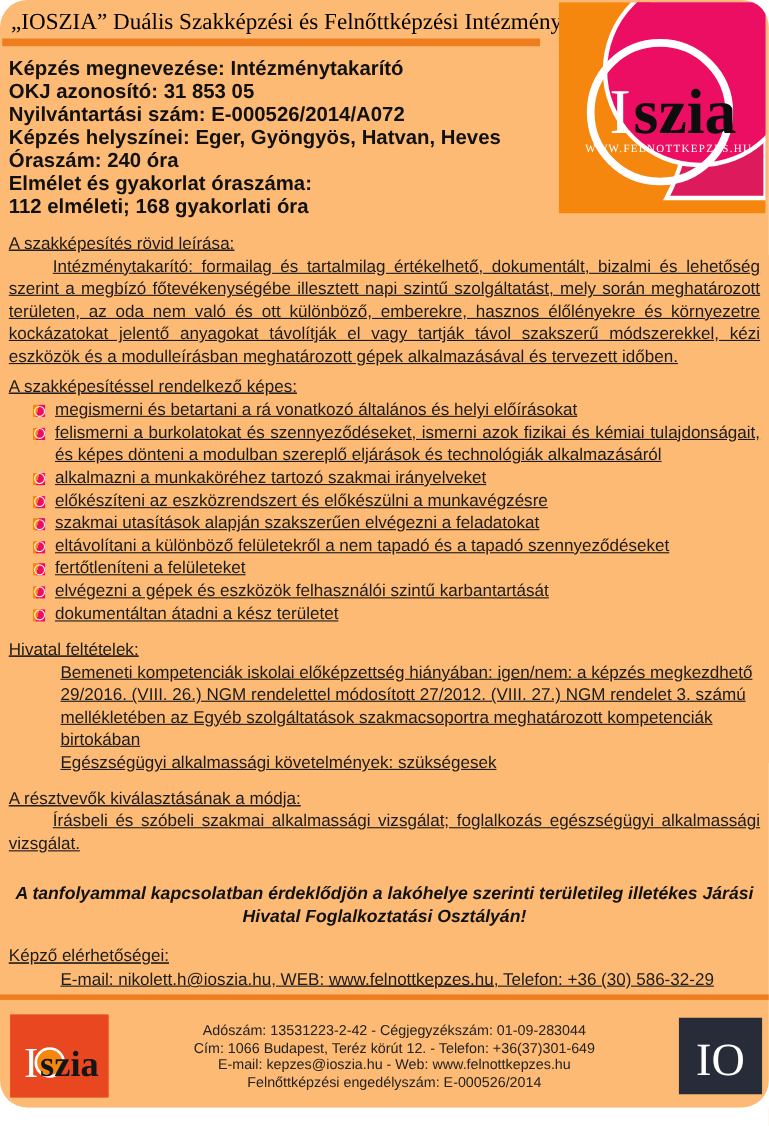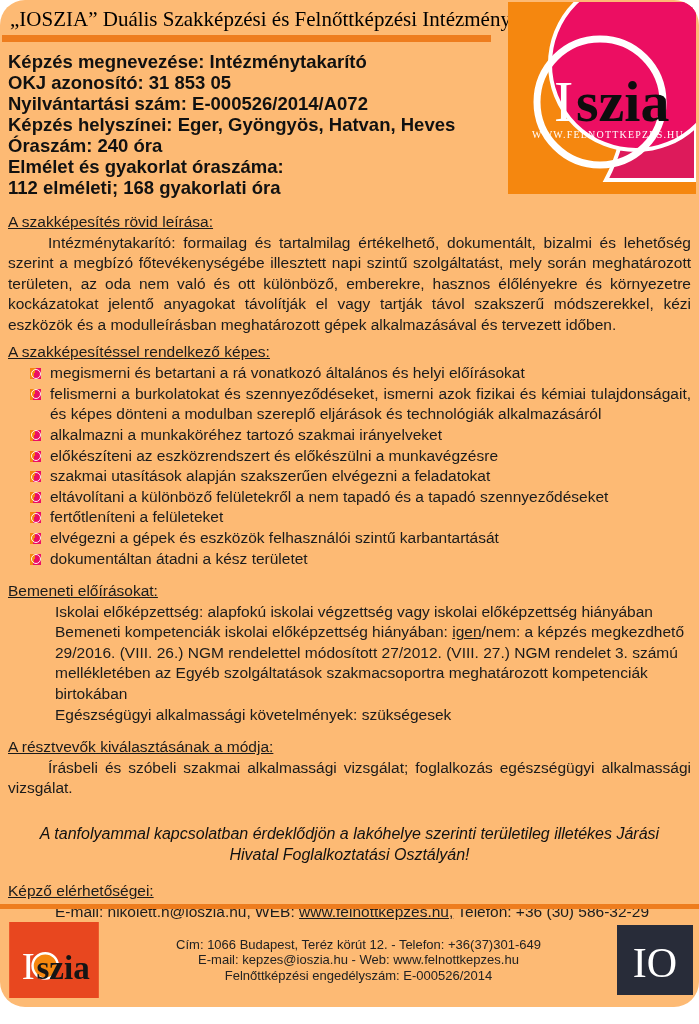--- a/index.html
+++ b/index.html
@@ -12,21 +12,21 @@
     font-family:"Liberation Serif", serif; font-size:21px; line-height:24px;
     padding:7px 0 0 10px; color:#000;
   }
   .header-rule { width:489px; height:7px; background:#EE7D1E; margin:4px 0 0 2px; }
   .logo-box { position:absolute; top:2px; right:3px; width:188px; height:192px; }
 
   
   .course-info { margin:9px 200px 0 8px; font-weight:bold; font-size:18.5px; line-height:21px; color:#111; }
 
   
-  .sec { margin:0 8px; font-size:15.5px; line-height:20.6px; }
+  .sec { margin:0 8px; font-size:15.5px; line-height:20.6px;text-decoration:underline; }
   .sec-heading { text-decoration:underline; }
   .desc-sec { margin-top:14px; }
   .desc-para { text-align:justify; text-indent:40px; }
   .skills-sec { margin-top:6px; }
   .skills-list { list-style:none; margin:1px 0 0 22px; padding:0; }
   .skills-list li { display:flex; gap:9px; align-items:flex-start; }
   .bullet {
     flex:0 0 11px; width:11px; height:11px; margin-top:5px; position:relative;
     background:linear-gradient(105deg,#F5870F 42%, #EC0E62 42%);
   }
@@ -36,21 +36,21 @@
   }
   .li-text { flex:1; text-align:justify; }
   .modules-sec { margin-top:8px; }
   .indent-block { margin-left:47px; }
   .entry-sec { margin-top:12px; }
   .selection-sec { margin-top:12px; }
   .selection-para { text-align:justify; text-indent:40px; }
   .u { text-decoration:underline; }
 
   .notice {
-    margin:24px 14px 0; font-weight:normal; font-style:italic; text-align:center;
+    margin:24px 14px 0; font-weight:bold; font-style:italic; text-align:center;
     font-size:16px; line-height:21px; color:#111;
   }
   .contact-sec { margin-top:16px; }
 
   
   .footer { position:absolute; left:0; right:0; bottom:0; }
   .footer-rule { height:5px; background:#EE7D1E; }
   .footer-content { display:flex; align-items:center; gap:8px; padding:13px 6px 9px 8px; }
   .footer-left-logo  { width:92px; height:76px; flex:0 0 auto; }
   .footer-right-logo { width:76px; height:70px; flex:0 0 auto; }
@@ -129,22 +129,21 @@
         </li>
       <li>
           <span class="bullet"></span>
           <span class="li-text">dokumentáltan átadni a kész területet</span>
         </li>
     </ul>
   </div>
 
 
   <div class="sec entry-sec">
-    <div class="sec-heading">Bemeneti előírásokat:</div>
-    <div class="indent-block">Iskolai előképzettség: alapfokú iskolai végzettség vagy iskolai előképzettség hiányában</div>
+    <div class="sec-heading">Hivatal feltételek:</div>
     <div class="indent-block"><span>Bemeneti kompetenciák iskolai előképzettség hiányában: </span><span class="u">igen</span><span>/nem: a képzés megkezdhető 29/2016. (VIII. 26.) NGM rendelettel módosított 27/2012. (VIII. 27.) NGM rendelet 3. számú mellékletében az Egyéb szolgáltatások szakmacsoportra meghatározott kompetenciák birtokában</span></div>
     <div class="indent-block">Egészségügyi alkalmassági követelmények: szükségesek</div>
   </div>
 
   <div class="sec selection-sec">
     <div class="sec-heading">A résztvevők kiválasztásának a módja:</div>
     <p class="selection-para" style="margin:0">Írásbeli és szóbeli szakmai alkalmassági vizsgálat; foglalkozás egészségügyi alkalmassági vizsgálat.</p>
   </div>
 
   <div class="notice">A tanfolyammal kapcsolatban érdeklődjön a lakóhelye szerinti területileg illetékes Járási Hivatal Foglalkoztatási Osztályán!</div>
@@ -159,20 +158,21 @@
     <div class="footer-content">
 
       <svg class="footer-left-logo" viewBox="0 0 92 78">
         <rect width="92" height="78" fill="#E8471F"></rect>
         <circle cx="37" cy="45" r="13" fill="#F5870F" stroke="#ffffff" stroke-width="2.5"></circle>
         <text x="13" y="59" font-size="40" fill="#ffffff" font-family="Liberation Serif, serif">I</text>
         <text x="28" y="58" font-size="34" font-weight="bold" fill="#151515" font-family="Liberation Serif, serif">szia</text>
       </svg>
 
       <div class="footer-center">
+        <div>Adószám: 13531223-2-42 - Cégjegyzékszám: 01-09-283044</div>
         <div>Cím: 1066 Budapest, Teréz körút 12. - Telefon: +36(37)301-649</div>
         <div>E-mail: kepzes@ioszia.hu - Web: www.felnottkepzes.hu</div>
         <div>Felnőttképzési engedélyszám: E-000526/2014</div>
       </div>
 
       <svg class="footer-right-logo" viewBox="0 0 76 70">
         <rect width="76" height="70" fill="#282C39"></rect>
         <text x="38" y="52" font-size="42" fill="#ffffff" text-anchor="middle" font-family="Liberation Serif, serif">IO</text>
       </svg>
 

